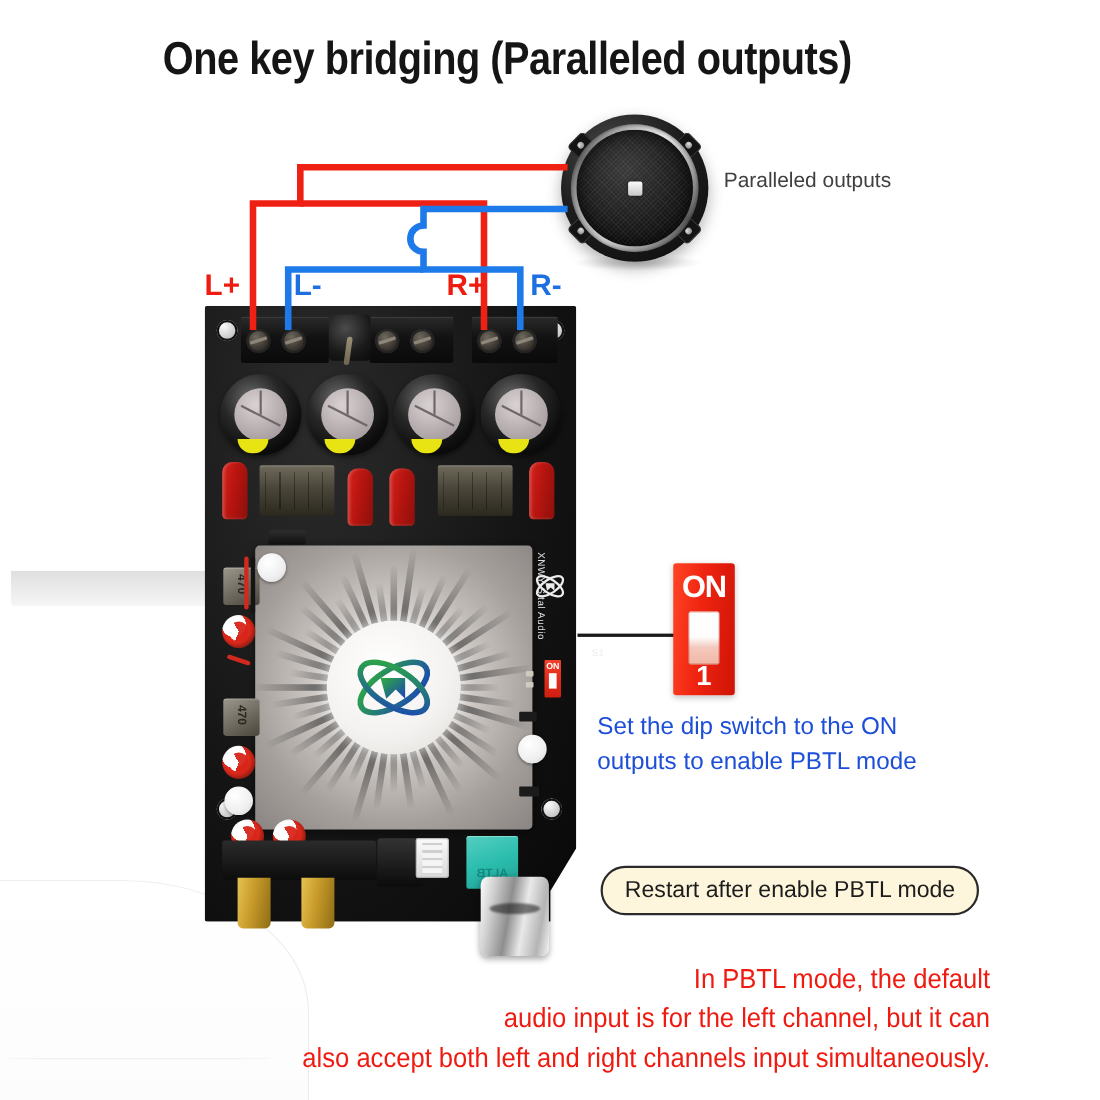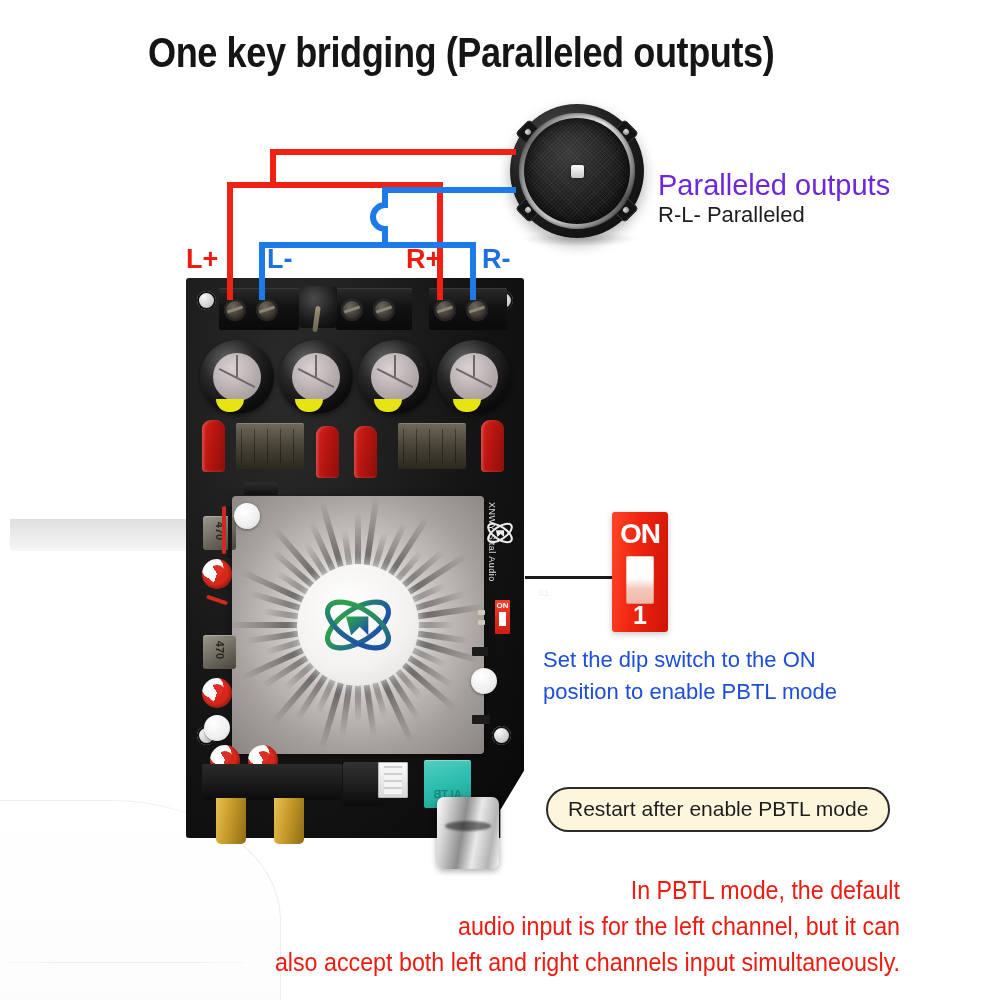--- a/index.html
+++ b/index.html
@@ -431,25 +431,24 @@
   .lbl-red { color: #ee1c10; }
   .lbl-blue { color: #1e6fe0; }
 
   
   #callout-paralleled {
     position: absolute;
     left: 658px; top: 150px;
     width: 330px;
   }
   #callout-paralleled .hd {
-    color: #6d28d9;
-    font-size: 29px;
+    color: #404040;
+    font-size: 19px;
     line-height: 30px;
     white-space: nowrap;
-    margin-top: 20px;
   }
   #callout-paralleled .sub {
     color: #1d1d1d;
     font-size: 22px;
     line-height: 30px;
     white-space: nowrap;
   }
 
   
   #dip-callout {
@@ -737,33 +736,32 @@
     <path d="M 385 245 L 262 245 L 262 300" fill="none" stroke="#1e7ae8" stroke-width="6" stroke-linejoin="miter"></path>
   </svg>
 
   <div class="term-label lbl-red" style="left:186px; top:246px;">L+</div>
   <div class="term-label lbl-blue" style="left:267px; top:246px;">L-</div>
   <div class="term-label lbl-red" style="left:406px; top:246px;">R+</div>
   <div class="term-label lbl-blue" style="left:482px; top:246px;">R-</div>
 
   <div id="callout-paralleled">
     <div class="hd">Paralleled outputs</div>
-    <div class="sub">R-L- Paralleled</div>
   </div>
 
   <div id="dip-leader"></div>
   <div id="dip-callout">
     <div class="on-text">ON</div>
     <div class="lever"></div>
     <div class="num">1</div>
   </div>
 
   <div id="dip-text">
     <div>Set the dip switch to the ON</div>
-    <div>position to enable PBTL mode</div>
+    <div>outputs to enable PBTL mode</div>
   </div>
 
   <div id="restart-badge">Restart after enable PBTL mode</div>
 
   <div id="bottom-note">
     <div>In PBTL mode, the default</div>
     <div>audio input is for the left channel, but it can</div>
     <div>also accept both left and right channels input simultaneously.</div>
   </div>
 

